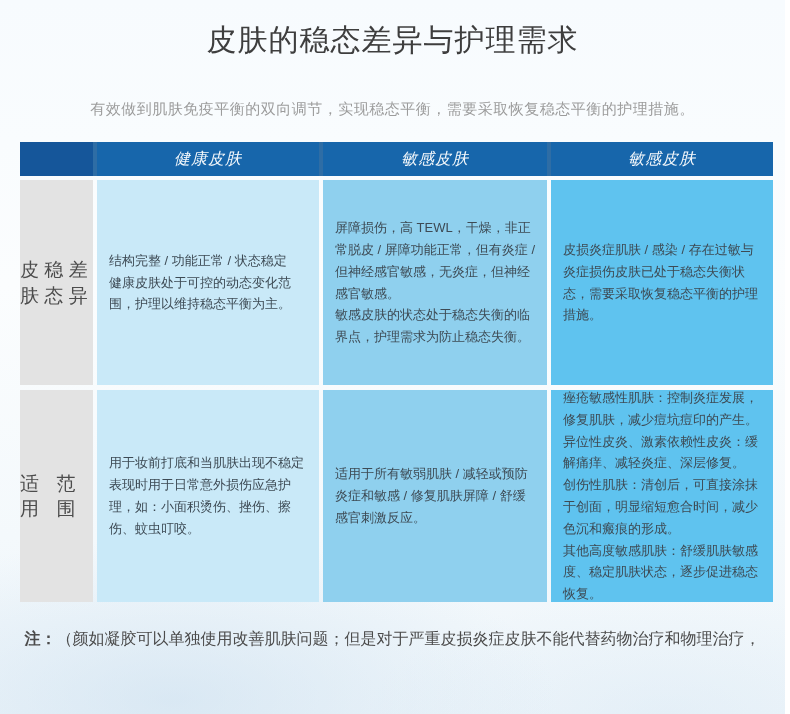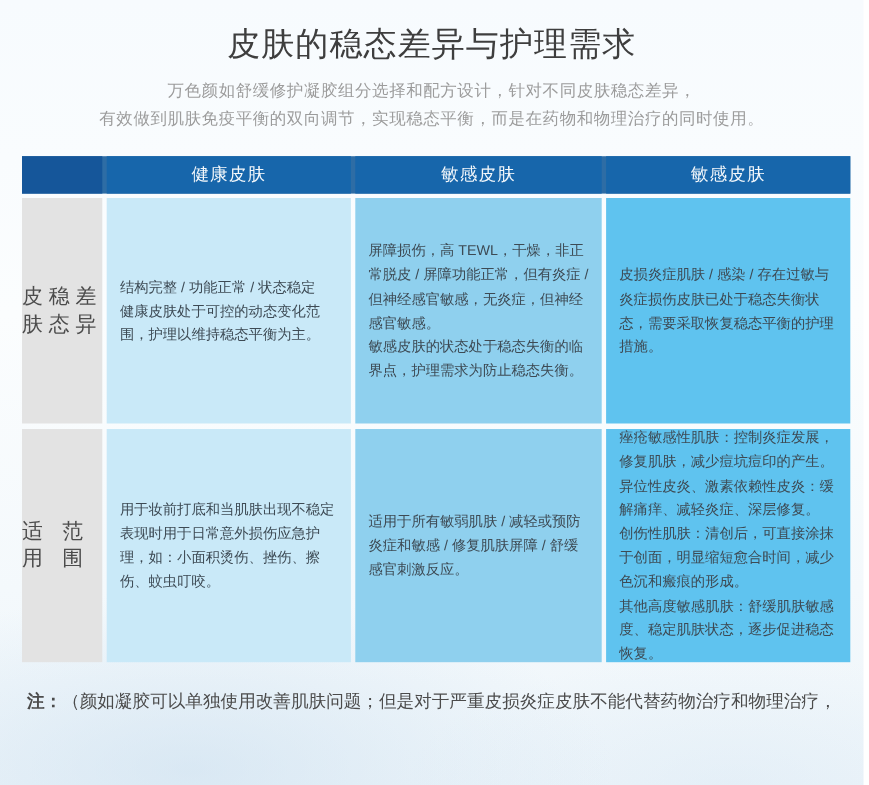--- a/index.html
+++ b/index.html
@@ -25,21 +25,21 @@
     text-align:center;font-size:15px;line-height:1.75;
     letter-spacing:.5px;color:var(--subtitle_color);margin:0;
   }
   .skin-table{position:absolute;top:142px;left:20px;width:753px;}
   .thead{
     display:grid;grid-template-columns:73px 222px 224px 222px;
     column-gap:4px;height:34px;background:var(--seam_blue);
   }
   .th{
     display:flex;align-items:center;justify-content:center;
-    background:var(--header_blue);color:#f4f8fb;font-size:16px;letter-spacing:1px;
+    background:var(--header_blue);color:#f4f8fb;font-size:16px;letter-spacing:1px;font-style:italic;
   }
   .th.corner{background:var(--corner_blue);}
   .tbody{
     display:grid;grid-template-columns:73px 222px 224px 222px;
     grid-template-rows:205px 212px;gap:5px 4px;margin-top:4px;
   }
   .label-cell{
     background:var(--label_bg);display:flex;flex-direction:row;
     align-items:center;justify-content:center;
     color:#4c4c4c;font-size:19px;line-height:1.32;letter-spacing:2px;
@@ -61,22 +61,22 @@
   .note b{font-weight:700;}
 </style>
 </head>
 <body>
 
 <div class="stage">
 
   <h1 class="page-title">皮肤的稳态差异与护理需求</h1>
 
   <p class="subtitle">
-    <span>万色颜如舒缓修护凝胶组分选择和配方设计，针对不同皮肤稳态差异，</span><br>
-    <span>有效做到肌肤免疫平衡的双向调节，实现稳态平衡，而是在药物和物理治疗的同时使用。</span>
+    <br>
+    <span>有效做到肌肤免疫平衡的双向调节，实现稳态平衡，需要采取恢复稳态平衡的护理措施。</span>
   </p>
 
   <div class="skin-table">
 
     <div class="thead">
       <div class="th corner"></div>
       <div class="th">健康皮肤</div>
       <div class="th">敏感皮肤</div>
       <div class="th">敏感皮肤</div>
     </div>

